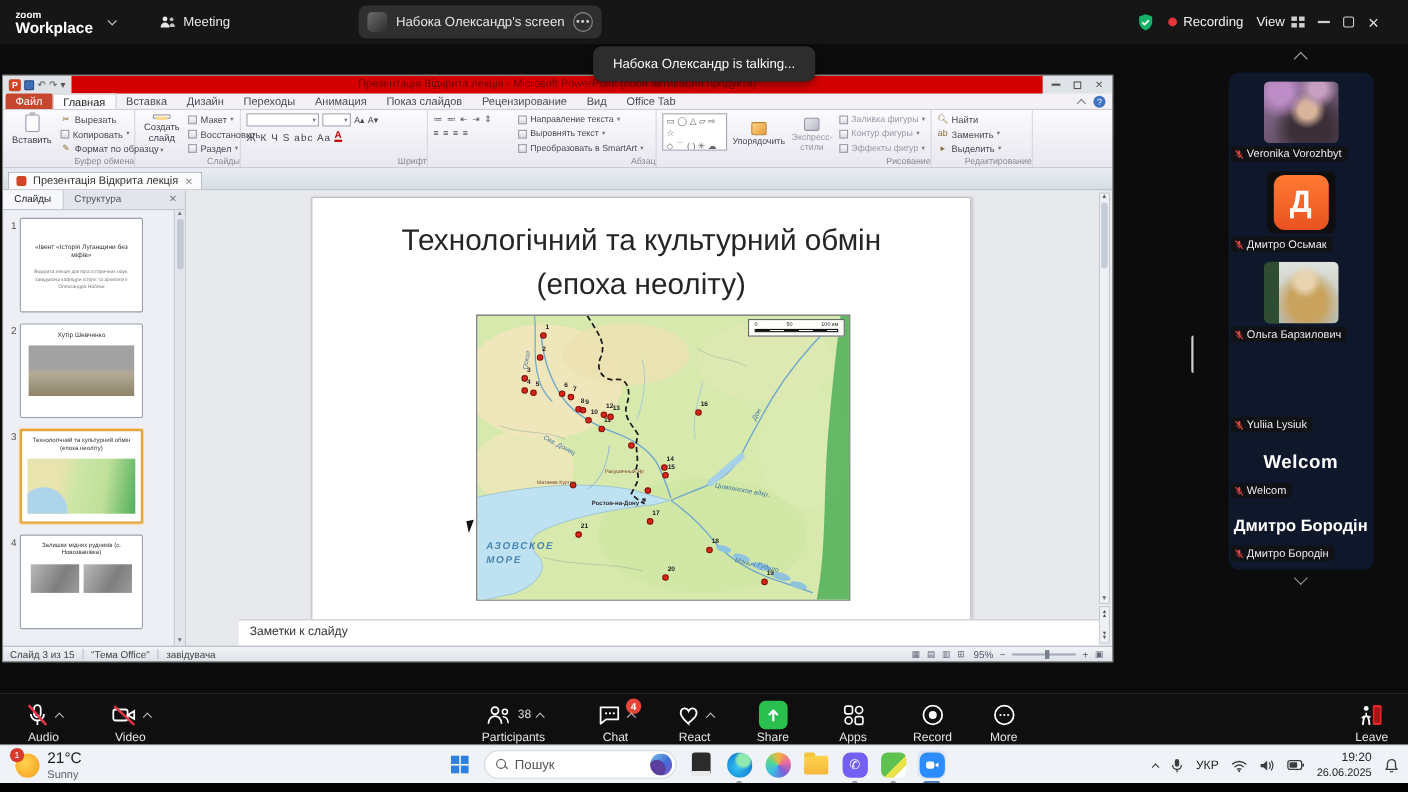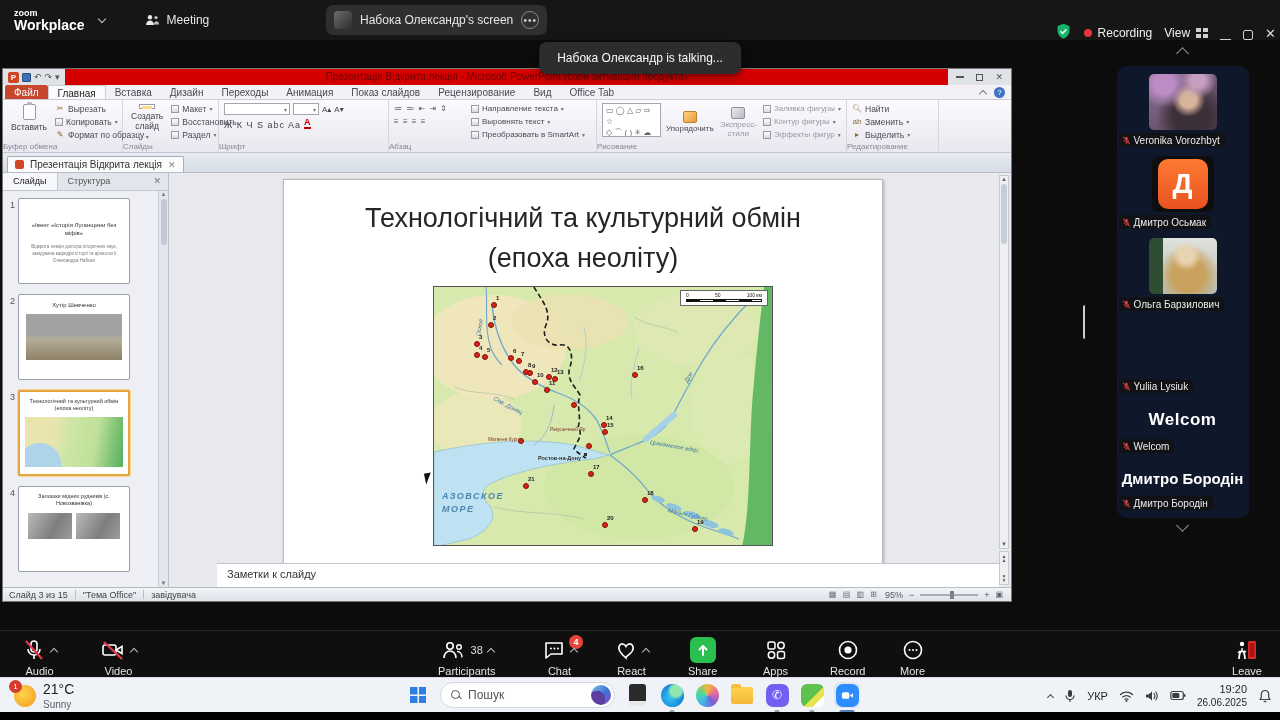--- a/index.html
+++ b/index.html
@@ -12,21 +12,21 @@
   .zoom-logo{display:flex;flex-direction:column;line-height:1;}
   .logo-top{font-size:9px;font-weight:bold;color:#fff;}
   .logo-bottom{font-size:14px;font-weight:bold;color:#fff;}
   .chev{display:inline-block;width:6px;height:6px;border-left:1.5px solid #c9c9c9;border-top:1.5px solid #c9c9c9;}
   .chev.down{transform:rotate(225deg);margin-top:-3px;}
   .chev.up{transform:rotate(45deg);margin-top:3px;}
   .meeting-tab{display:flex;align-items:center;gap:7px;font-size:12px;color:#e8e8e8;margin-left:26px;}
   .screen-tab{position:absolute;left:326px;top:5px;height:30px;background:#2f2f2f;border-radius:7px;display:flex;align-items:center;gap:8px;padding:0 8px;font-size:12px;color:#e6e6e6;}
   .mini-avatar{width:18px;height:18px;border-radius:4px;background:linear-gradient(135deg,#6b6b6b,#2e2e2e);}
   .ellipsis-btn{width:18px;height:18px;border:1px solid #8a8a8a;border-radius:50%;display:flex;align-items:center;justify-content:center;font-size:10px;color:#cfcfcf;letter-spacing:1px;}
-  .tb-right{position:absolute;right:4px;top:0;height:40px;display:flex;align-items:flex-end;gap:12px;}
+  .tb-right{position:absolute;right:26px;top:0;height:40px;display:flex;align-items:center;gap:12px;}
   .rec{display:flex;align-items:center;gap:6px;font-size:12px;color:#f0f0f0;}
   .rec-dot{width:8px;height:8px;border-radius:50%;background:#e8343c;}
   .view{display:flex;align-items:center;gap:6px;font-size:12px;color:#f0f0f0;}
   .grid-ico{display:inline-block;width:12px;height:10px;background:
      linear-gradient(#cfcfcf,#cfcfcf) 0 0/5px 4px no-repeat,
      linear-gradient(#cfcfcf,#cfcfcf) 7px 0/5px 4px no-repeat,
      linear-gradient(#cfcfcf,#cfcfcf) 0 6px/5px 4px no-repeat,
      linear-gradient(#cfcfcf,#cfcfcf) 7px 6px/5px 4px no-repeat;}
   .win-min{width:11px;height:1.5px;background:#cfcfcf;}
   .win-max{width:10px;height:10px;border:1.5px solid #cfcfcf;border-radius:2px;}
@@ -50,21 +50,21 @@
 
   .ribbon-tabs{display:flex;height:15px;background:#f3f1f6;border-bottom:1px solid #cfccd6;font-size:10px;color:#4a4a55;align-items:stretch;}
   .rtab{padding:1px 9px 0;line-height:14px;}
   .rtab.file{background:#c6472e;color:#fff;border-radius:2px 2px 0 0;margin-left:2px;}
   .rtab.active{background:#fbfafd;border:1px solid #cfccd6;border-bottom:none;color:#222;}
   .rtabs-right{margin-left:auto;display:flex;align-items:center;gap:8px;padding-right:6px;color:#7a7a8a;font-size:9px;}
   .help-q{width:11px;height:11px;border-radius:50%;background:#3f74c5;color:#fff;font-size:8px;display:flex;align-items:center;justify-content:center;}
 
   .ribbon{display:flex;height:53px;background:linear-gradient(#fbfafd,#e9e7ef);border-bottom:1px solid #c6c3cd;}
   .rgroup{position:relative;border-right:1px solid #d8d5de;padding:3px 5px 11px;display:flex;gap:5px;}
-  .glabel{position:absolute;left:0;bottom:1px;width:100%;text-align:left;font-size:8px;color:#8b8796;}
+  .glabel{position:absolute;left:0;bottom:1px;width:100%;text-align:right;font-size:8px;color:#8b8796;}
   .bigbtn{display:flex;flex-direction:column;align-items:center;justify-content:flex-start;gap:2px;padding:1px 3px;font-size:8.5px;color:#3f3f4a;text-align:center;}
   .ico-clipboard{width:13px;height:16px;background:#fdfdfd;border:1px solid #9a9aa5;border-radius:2px;position:relative;}
   .ico-clipboard:before{content:"";position:absolute;left:3px;top:-3px;width:5px;height:3px;background:#b8b8c2;border-radius:1px;}
   .ico-slide{width:16px;height:12px;background:#fff;border:1px solid #9a9aa5;position:relative;}
   .ico-slide:before{content:"";position:absolute;left:2px;top:1px;right:2px;height:3px;background:#ffd98a;}
   .smallcol{display:flex;flex-direction:column;justify-content:flex-start;gap:1px;}
   .sbtn{display:flex;align-items:center;gap:3px;font-size:8.5px;color:#4a4a55;white-space:nowrap;line-height:12px;}
   .sico{font-size:8px;color:#8a6a3a;width:10px;text-align:center;}
   .ico-sq{display:inline-block;width:8px;height:8px;border:1px solid #9a9aa5;background:linear-gradient(#fefefe,#d8d8e2);}
   .dd{font-size:6px;color:#777;}

